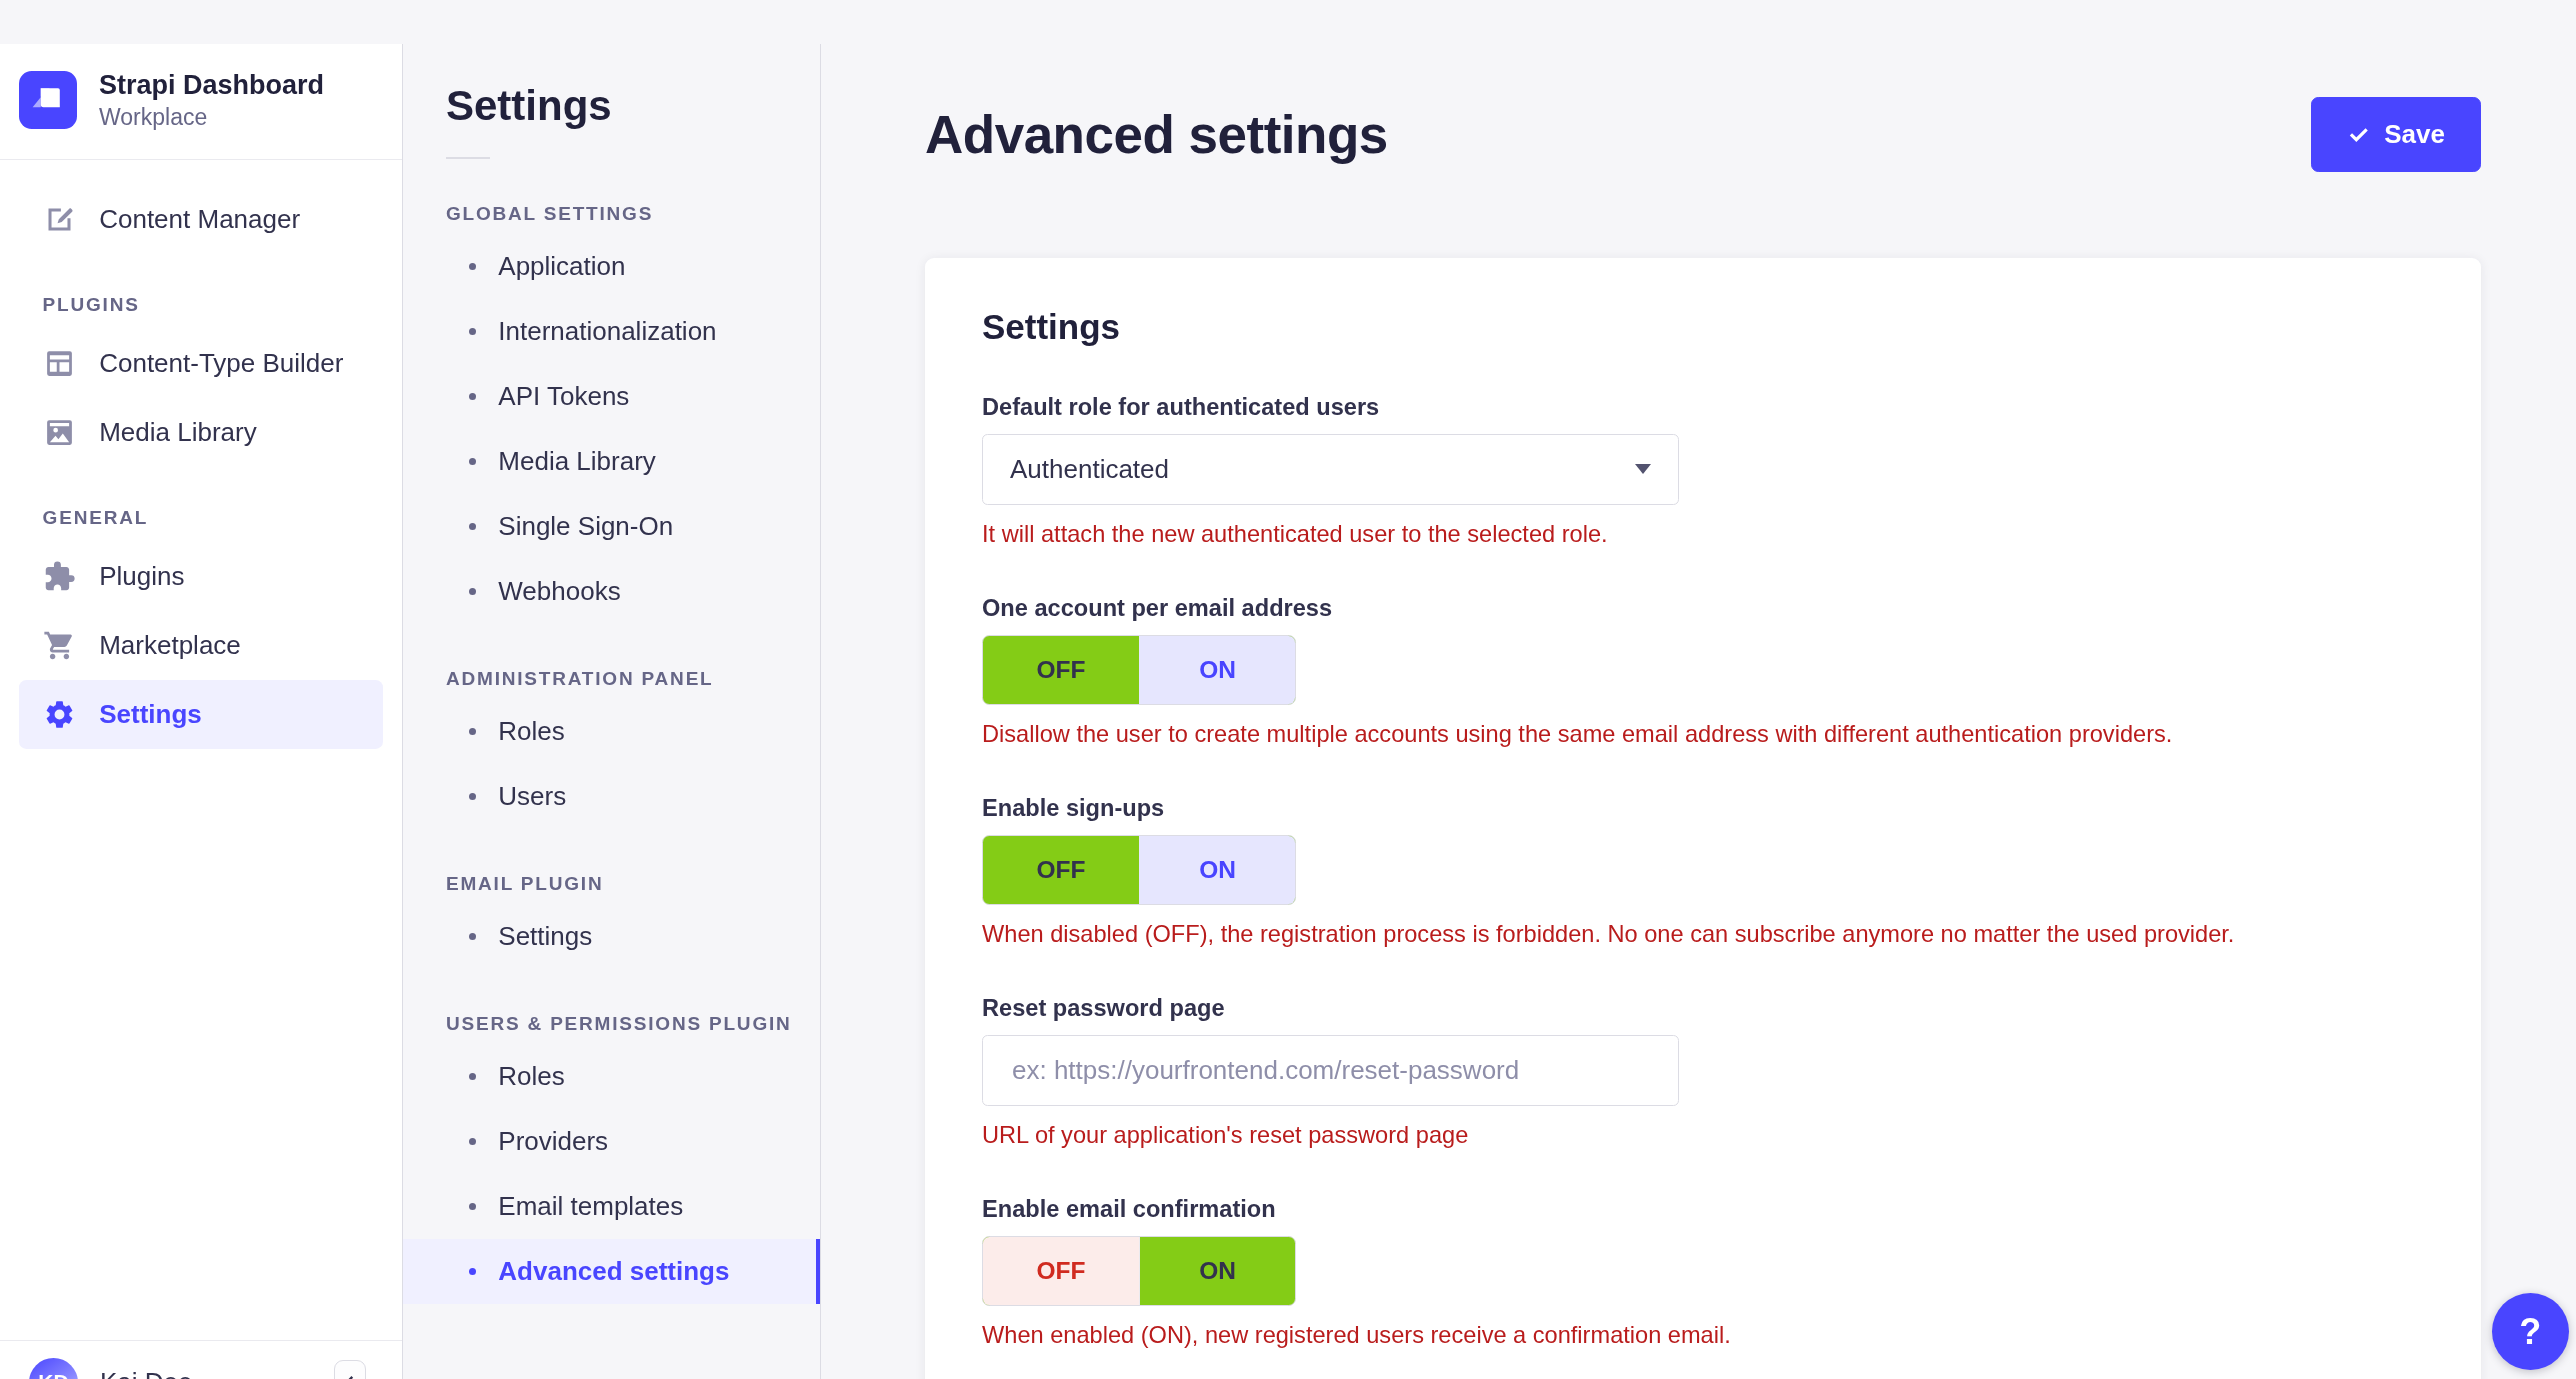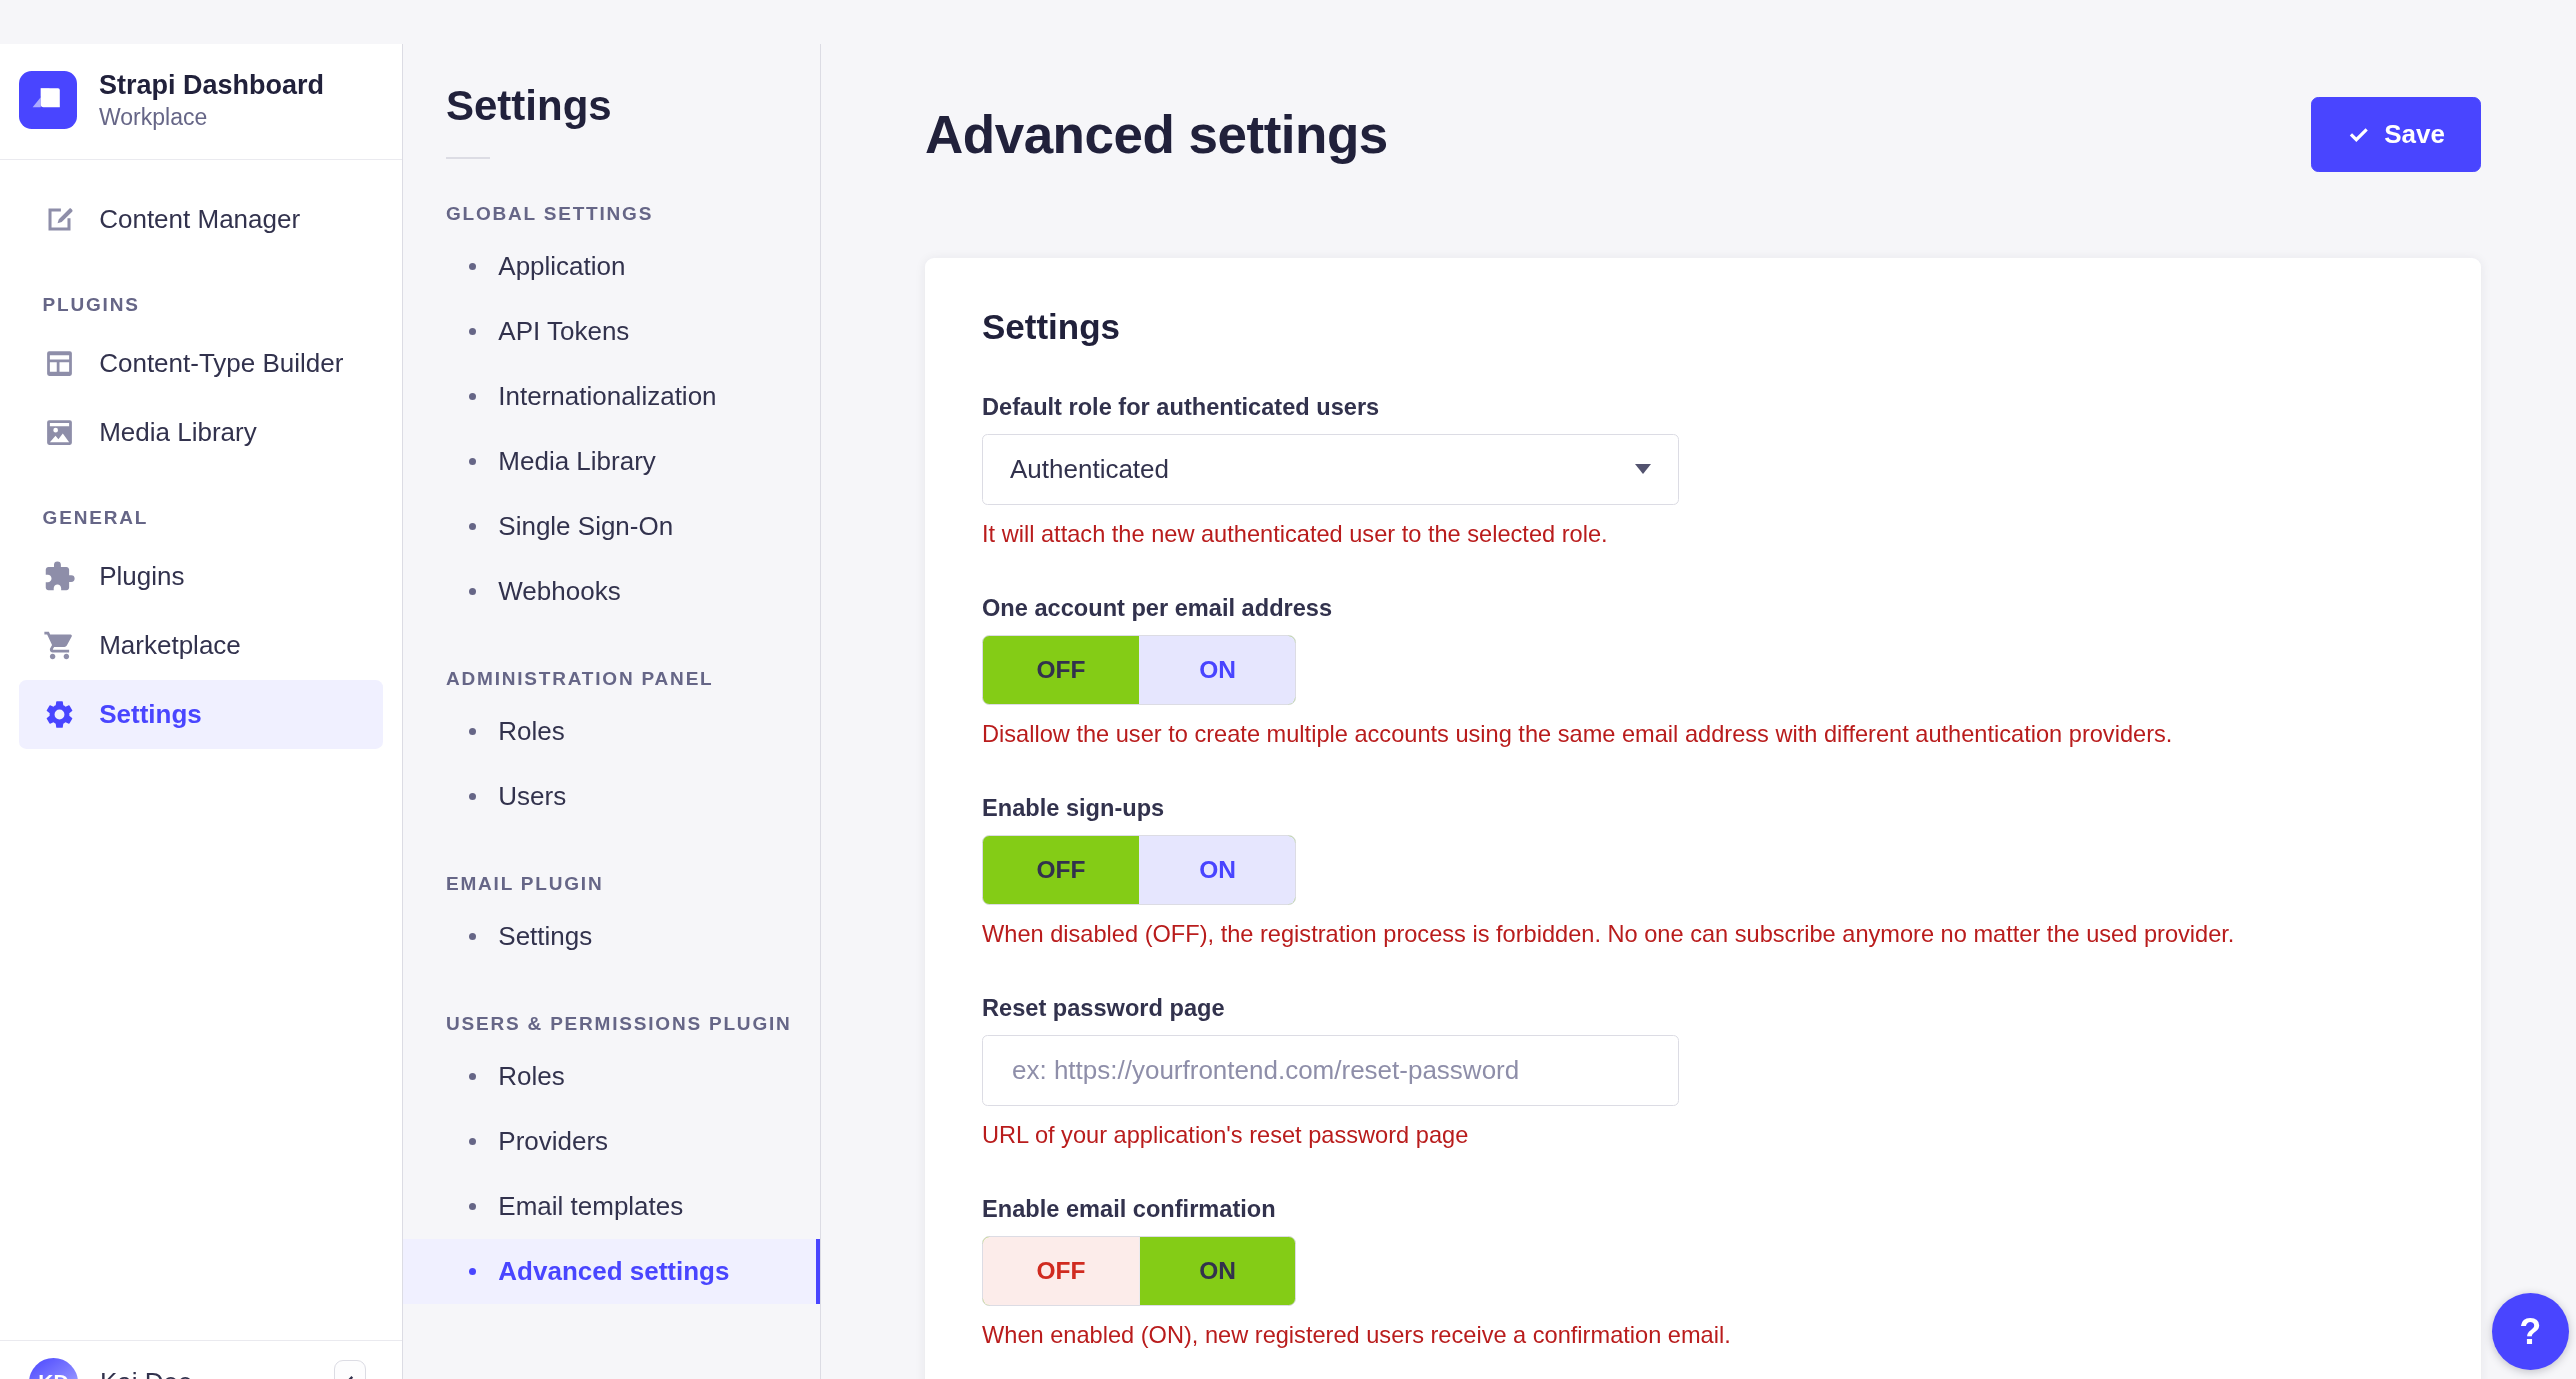--- a/index.html
+++ b/index.html
@@ -228,25 +228,25 @@
     <h2 class="subnav-title">Settings</h2>
     <div class="subnav-rule"></div>
 
     <div class="subnav-section-label">GLOBAL SETTINGS</div>
     <div class="subnav-item">
       <span class="bullet"></span>
       <span>Application</span>
     </div>
     <div class="subnav-item">
       <span class="bullet"></span>
+      <span>Internationalization</span>
+    </div>
+    <div class="subnav-item">
+      <span class="bullet"></span>
       <span>API Tokens</span>
-    </div>
-    <div class="subnav-item">
-      <span class="bullet"></span>
-      <span>Internationalization</span>
     </div>
     <div class="subnav-item">
       <span class="bullet"></span>
       <span>Media Library</span>
     </div>
     <div class="subnav-item">
       <span class="bullet"></span>
       <span>Single Sign-On</span>
     </div>
     <div class="subnav-item">

